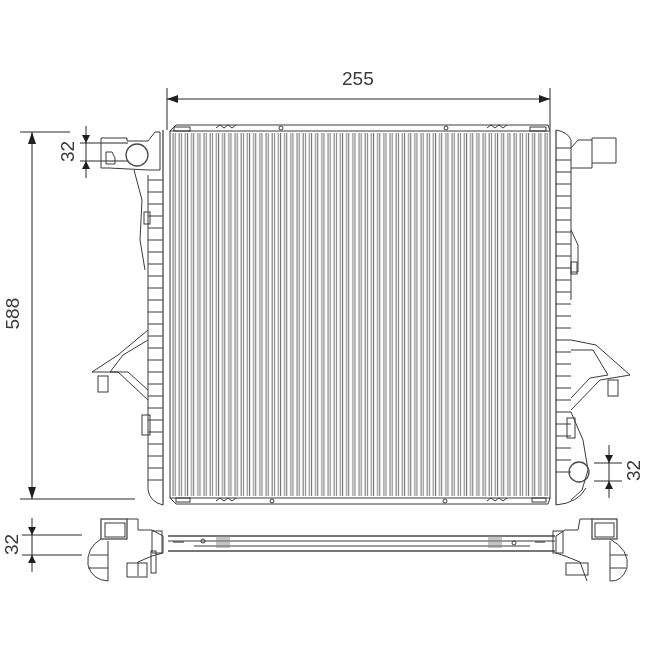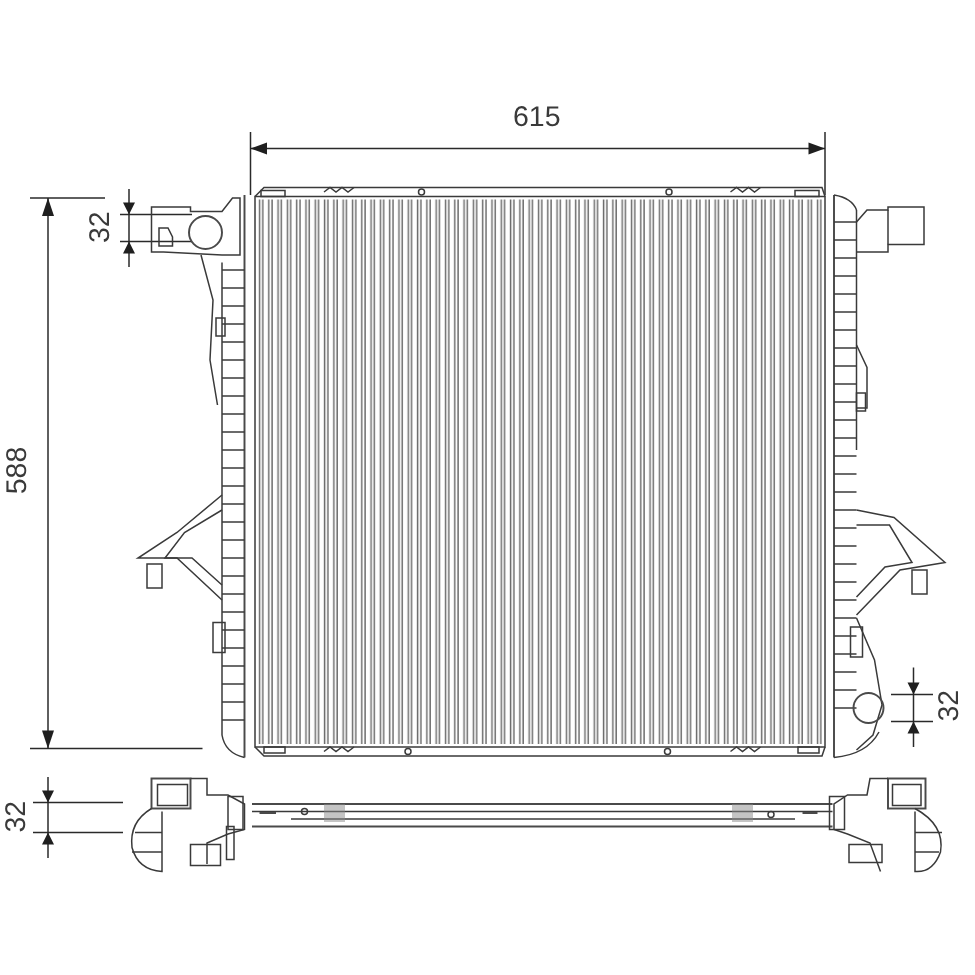--- a/index.html
+++ b/index.html
@@ -209,17 +209,17 @@
     <rect x="595" y="523" width="19" height="14" class="ln"></rect>
     <path d="M592,519 L580,519 L578,530 L565,530 L556,536 L556,553 L565,556 L580,562 L587,581" class="ln"></path>
     <path d="M610,539 Q630,550 627,568 Q622,582 610,581 L610,541" class="ln"></path>
     <line x1="610" y1="555" x2="628" y2="555" class="ln"></line>
     <line x1="610" y1="568" x2="626" y2="568" class="ln"></line>
     <rect x="566" y="563" width="22" height="12" class="ln"></rect>
     <rect x="553" y="531" width="10" height="22" class="ln"></rect>
   </g>
 </svg>
 
-<div class="lbl" style="left:342px;top:69px;">615</div>
+<div class="lbl" style="left:342px;top:69px;">255</div>
 <div class="lbl rot" style="left:-3px;top:305px;width:30px;text-align:center;">588</div>
 <div class="lbl rot" style="left:55px;top:142px;width:24px;text-align:center;">32</div>
 <div class="lbl rot" style="left:621px;top:461px;width:24px;text-align:center;">32</div>
 <div class="lbl rot" style="left:-1px;top:535px;width:24px;text-align:center;">32</div>
 
 </body></html>

